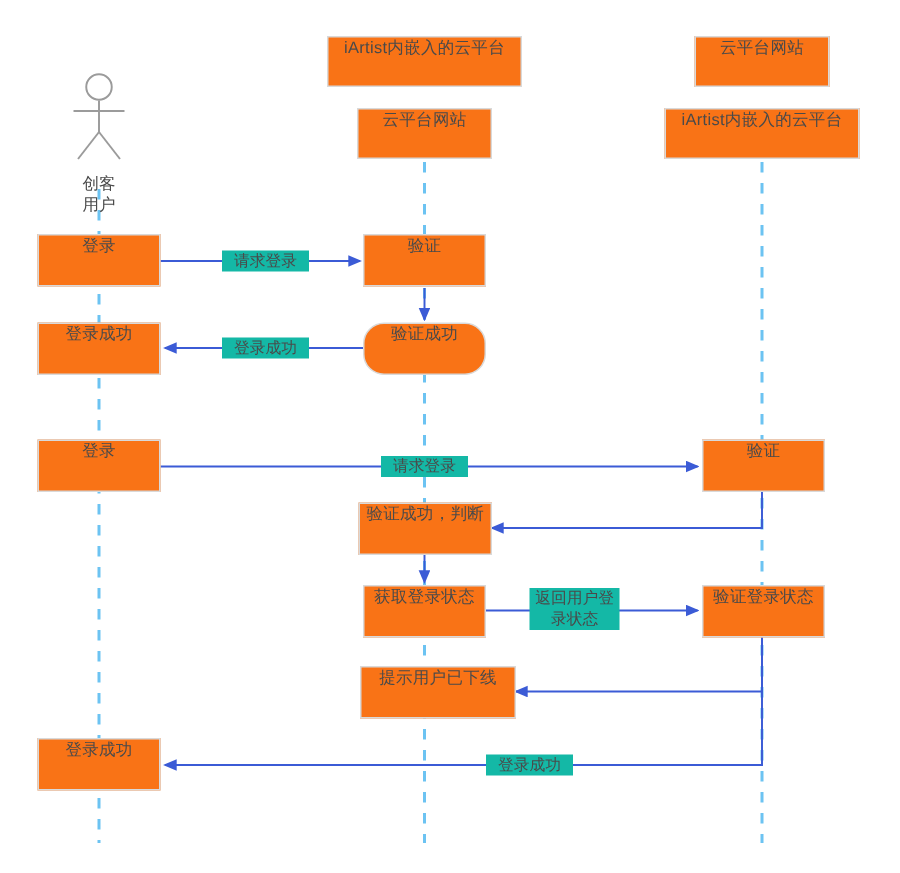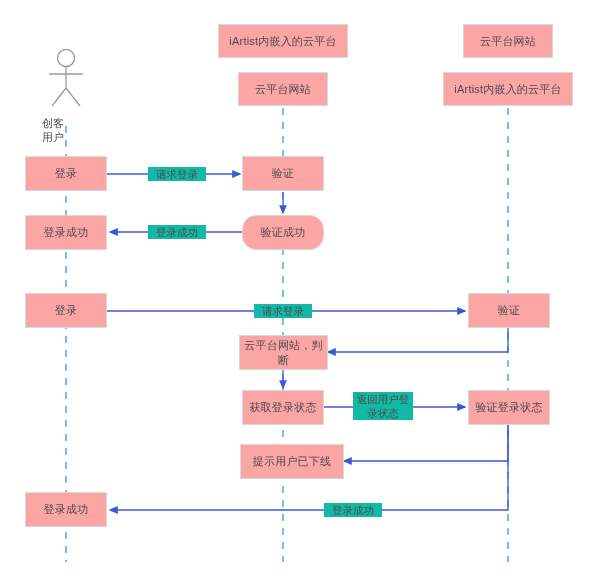--- a/index.html
+++ b/index.html
@@ -25,23 +25,22 @@
     position: absolute;
     left: 0; top: 0;
     width: 600px;
     height: 582px;
     pointer-events: none;
   }
   .node {
     position: absolute;
     box-sizing: border-box;
     border: 1px solid #d9d9d9;
-    background: #fca5a5;
+    background: #f97316;
     display: flex;
-    align-items: center;
     justify-content: center;
     text-align: center;
     font-size: 11px;
     line-height: 15px;
     color: #4a4a4a;
     letter-spacing: 0.2px;
   }
   .header-node {
     font-size: 11px;
   }
@@ -51,21 +50,21 @@
     line-height: 14px;
     color: #4a4a4a;
     text-align: center;
     background: #14b8a6;
     padding: 0 3px;
     box-sizing: border-box;
   }
   .actor {
     position: absolute;
     width: 48px;
-    text-align: left;
+    text-align: center;
     font-family: Liberation Mono, monospace;
   }
   .actor-label {
     font-size: 11px;
     line-height: 14px;
     color: #4a4a4a;
     margin-top: 2px;
   }
 </style>
 </head>
@@ -154,21 +153,21 @@
 
   <div class="node" style="left:25px; top:293px; width:82px; height:35px;">
     <span>登录</span>
   </div>
 
   <div class="node" style="left:468px; top:293px; width:82px; height:35px;">
     <span>验证</span>
   </div>
 
   <div class="node" style="left:239px; top:335px; width:89px; height:35px;">
-    <span>云平台网站，判断</span>
+    <span>验证成功，判断</span>
   </div>
 
   <div class="node" style="left:242px; top:390px; width:82px; height:35px;">
     <span>获取登录状态</span>
   </div>
 
   <div class="node" style="left:468px; top:390px; width:82px; height:35px;">
     <span>验证登录状态</span>
   </div>
 

